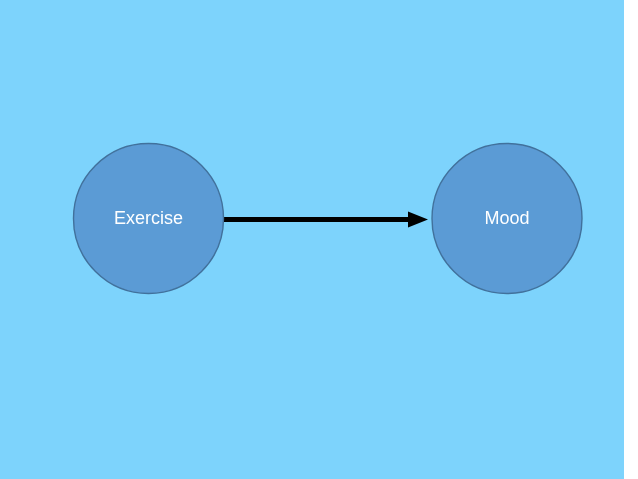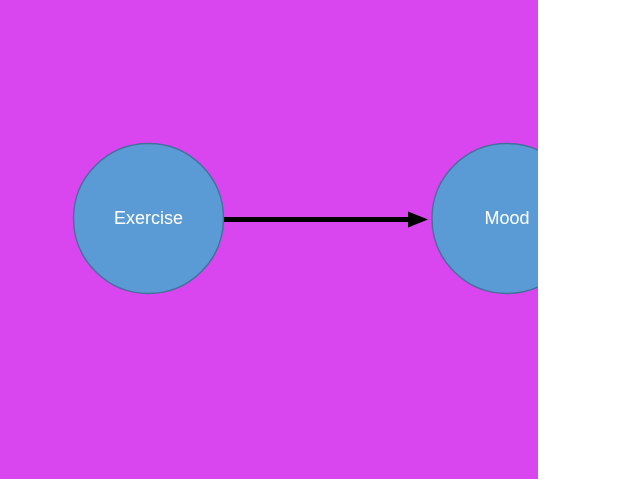--- a/index.html
+++ b/index.html
@@ -6,23 +6,23 @@
   html, body {
     margin: 0;
     padding: 0;
     background: #ffffff;
   }
   body {
     font-family: "Liberation Sans", sans-serif;
   }
   #canvas {
     position: relative;
-    width: 538px;
+    width: 624px;
     height: 479px;
-    background: #d946ef;
+    background: #7dd3fc;
     overflow: hidden;
   }
   .diagram-svg {
     position: absolute;
     left: 0;
     top: 0;
     width: 638px;
     height: 479px;
     display: block;
   }

